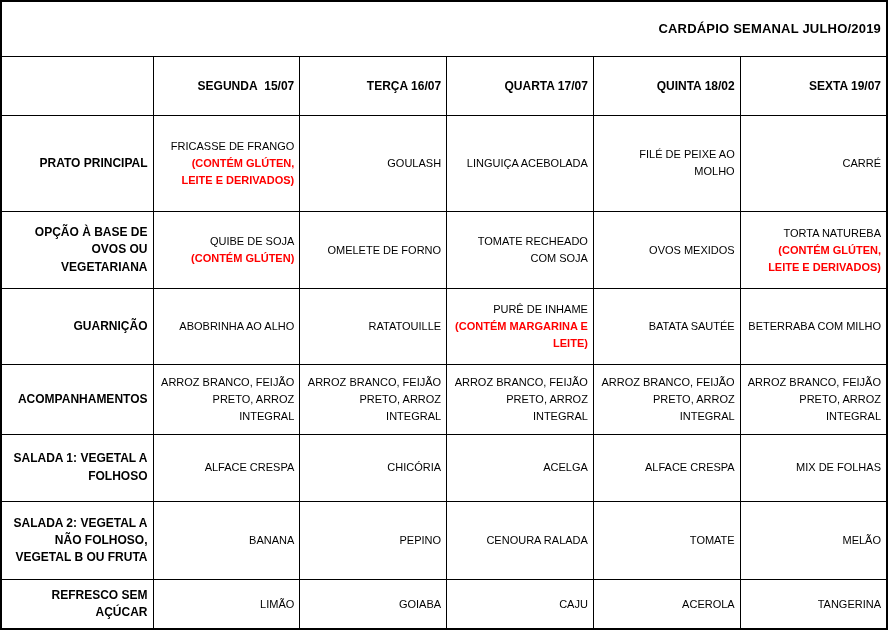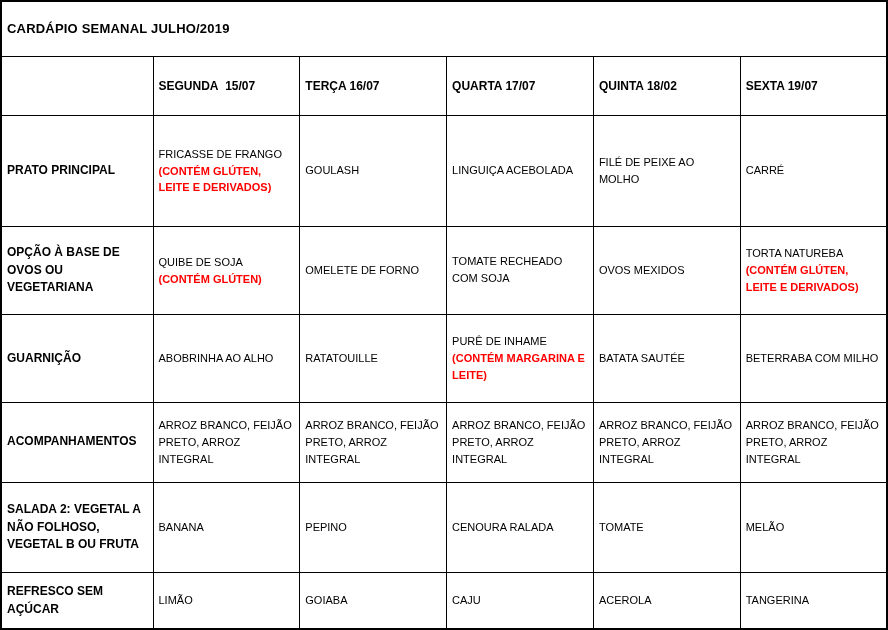--- a/index.html
+++ b/index.html
@@ -20,21 +20,21 @@
   table.menu {
     width: 100%;
     height: 100%;
     border-collapse: collapse;
     table-layout: fixed;
     border: 2px solid #000000;
   }
   col.label-col { width: 152px; }
   th, td {
     border: 1px solid #000000;
-    text-align: left;
+    text-align: right;
     vertical-align: middle;
     padding: 2px 5px;
     box-sizing: border-box;
   }
   tr.title-row th {
     height: 55px;
     font-size: 13px;
     font-weight: bold;
     letter-spacing: 0.2px;
   }
@@ -158,20 +158,38 @@
           <td class="menu-cell">
             <div class="dish">ARROZ BRANCO, FEIJÃO PRETO, ARROZ INTEGRAL</div>
           </td>
           <td class="menu-cell">
             <div class="dish">ARROZ BRANCO, FEIJÃO PRETO, ARROZ INTEGRAL</div>
           </td>
           <td class="menu-cell">
             <div class="dish">ARROZ BRANCO, FEIJÃO PRETO, ARROZ INTEGRAL</div>
           </td>
         </tr>
+        <tr style="height: 59px;">
+          <th class="row-label">SALADA 1: VEGETAL A FOLHOSO</th>
+          <td class="menu-cell">
+            <div class="dish">ALFACE CRESPA</div>
+          </td>
+          <td class="menu-cell">
+            <div class="dish">CHICÓRIA</div>
+          </td>
+          <td class="menu-cell">
+            <div class="dish">ACELGA</div>
+          </td>
+          <td class="menu-cell">
+            <div class="dish">ALFACE CRESPA</div>
+          </td>
+          <td class="menu-cell">
+            <div class="dish">MIX DE FOLHAS</div>
+          </td>
+        </tr>
         <tr style="height: 69px;">
           <th class="row-label">SALADA 2: VEGETAL A NÃO FOLHOSO, VEGETAL B OU FRUTA</th>
           <td class="menu-cell">
             <div class="dish">BANANA</div>
           </td>
           <td class="menu-cell">
             <div class="dish">PEPINO</div>
           </td>
           <td class="menu-cell">
             <div class="dish">CENOURA RALADA</div>

